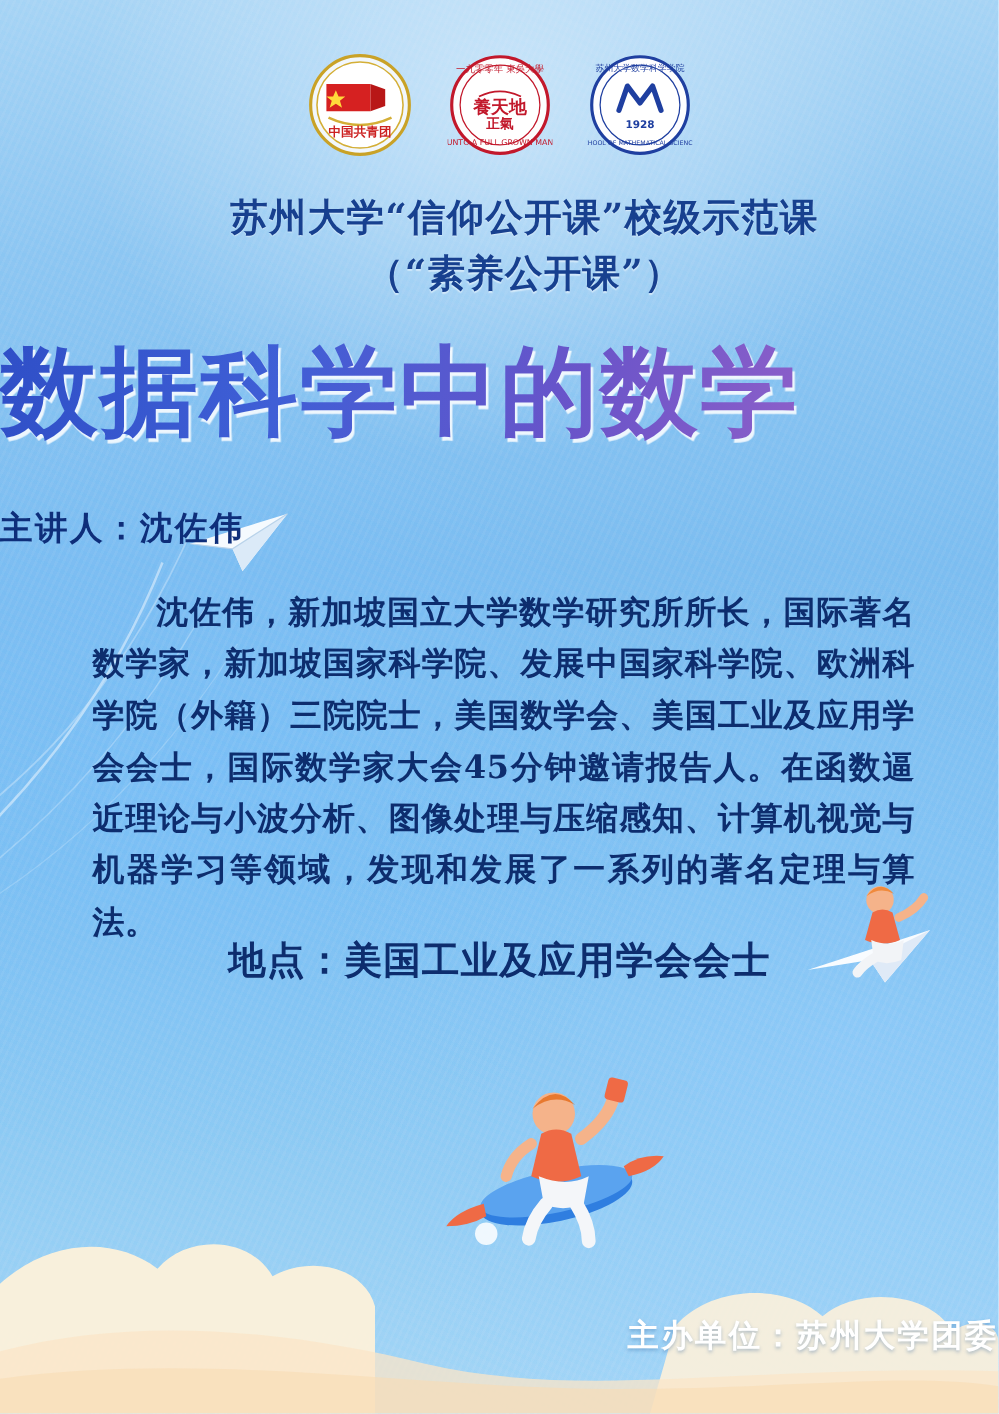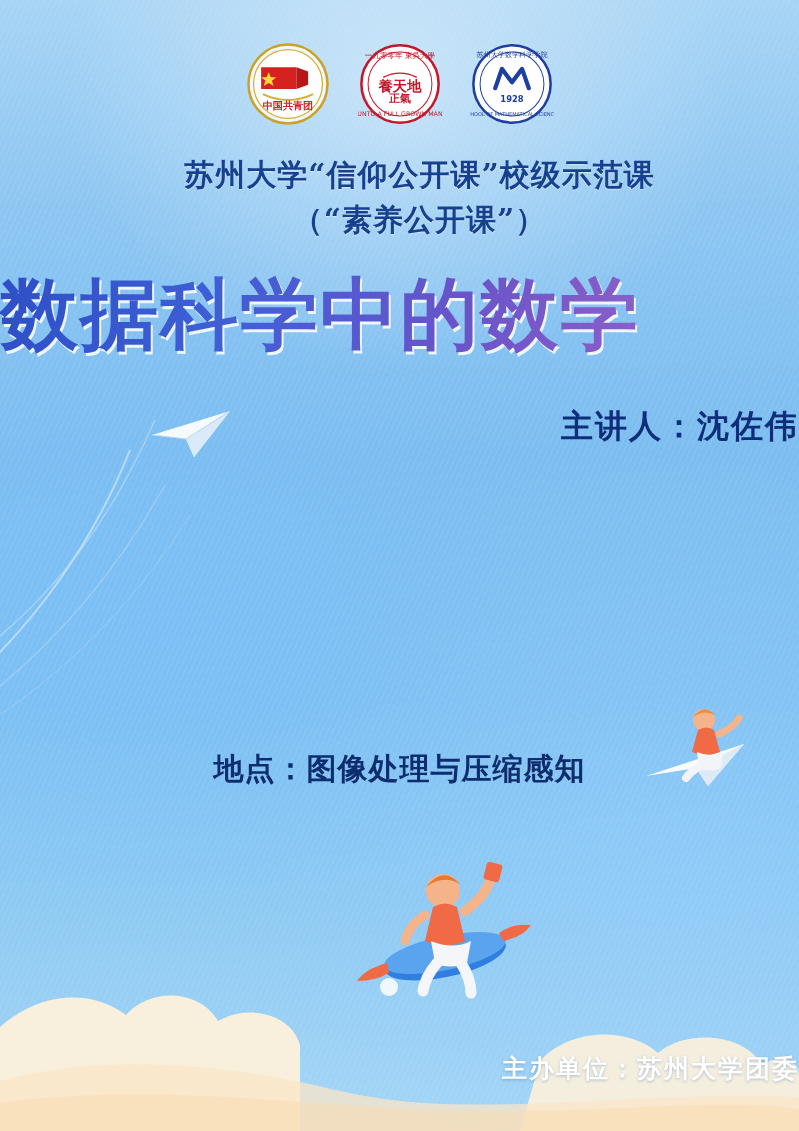--- a/index.html
+++ b/index.html
@@ -109,25 +109,25 @@
     -webkit-text-fill-color: transparent;
     filter: drop-shadow(2px 3px 0px rgba(255,255,255,0.85));
   }
 
   
   .speaker {
     position: absolute;
     top: 405px;
     left: 0;
     right: 0;
-    text-align: right;
+    text-align: left;
     color: #0e2e7a;
     font-family: "DejaVu Serif", "Liberation Serif", serif;
     font-weight: bold;
-    font-size: 32px;
+    font-size: 26px;
     letter-spacing: 2px;
   }
 
   
   .bio {
     position: absolute;
     top: 470px;
     left: 74px;
     width: 658px;
     color: #0d2d6e;
@@ -233,34 +233,35 @@
   <div class="main-title">数据科学中的数学</div>
 
   <svg class="deco plane-small" width="86" height="58" viewBox="0 0 86 58">
     <path d="M2 30 L80 6 L44 52 L36 34 Z" fill="#ffffff" opacity="0.92"></path>
     <path d="M80 6 L36 34 L44 52 Z" fill="#d9e9f8" opacity="0.95"></path>
     <path d="M2 30 L36 34 L80 6" stroke="#b9d3ea" stroke-width="1" fill="none"></path>
   </svg>
 
   <div class="speaker">主讲人：沈佐伟</div>
 
+  <div class="bio">沈佐伟，新加坡国立大学数学研究所所长，国际著名数学家，新加坡国家科学院、发展中国家科学院、欧洲科学院（外籍）三院院士，美国数学会、美国工业及应用学会会士，国际数学家大会45分钟邀请报告人。在函数逼近理论与小波分析、图像处理与压缩感知、计算机视觉与机器学习等领域，发现和发展了一系列的著名定理与算法。</div>
 
   <svg class="deco rider-small" width="120" height="110" viewBox="0 0 120 110">
     <path d="M6 86 L104 54 L68 96 L56 78 Z" fill="#ffffff" opacity="0.95"></path>
     <path d="M104 54 L56 78 L68 96 Z" fill="#dfeaf7"></path>
     <circle cx="64" cy="30" r="11" fill="#f5b38a"></circle>
     <path d="M53 27 q11 -14 22 -2 q-11 -6 -22 2 z" fill="#f08a3c"></path>
     <path d="M58 40 q8 -5 16 0 l6 22 q-14 6 -28 0 z" fill="#ef6a45"></path>
     <path d="M57 62 q14 6 26 0 l-2 16 q-12 5 -22 0 z" fill="#f2f4f7"></path>
     <path d="M79 44 q14 -6 20 -16" stroke="#f5b38a" stroke-width="7" fill="none" stroke-linecap="round"></path>
     <path d="M60 76 q-10 6 -14 12" stroke="#f2f4f7" stroke-width="8" fill="none" stroke-linecap="round"></path>
   </svg>
 
   <div class="info-block">
-    <div class="info-line">地点：图像处理与压缩感知</div>
+    <div class="info-line">地点：美国工业及应用学会会士</div>
   </div>
 
   <svg class="deco rider-big" width="200" height="180" viewBox="0 0 200 180">
     <ellipse cx="100" cy="112" rx="62" ry="20" fill="#2f7ee0" transform="rotate(-12 100 112)"></ellipse>
     <ellipse cx="100" cy="108" rx="62" ry="17" fill="#5aa3ef" transform="rotate(-12 100 108)"></ellipse>
     <path d="M42 118 q-22 6 -30 18 q18 0 32 -8 z" fill="#ef6a45"></path>
     <path d="M158 96 q20 -4 28 -16 q-18 -2 -32 8 z" fill="#ef6a45"></path>
     <circle cx="98" cy="46" r="17" fill="#f5b38a"></circle>
     <path d="M81 42 q17 -22 34 -3 q-17 -10 -34 3 z" fill="#e8792f"></path>
     <path d="M88 62 q12 -7 24 0 l8 34 q-20 9 -40 0 z" fill="#ef6a45"></path>

